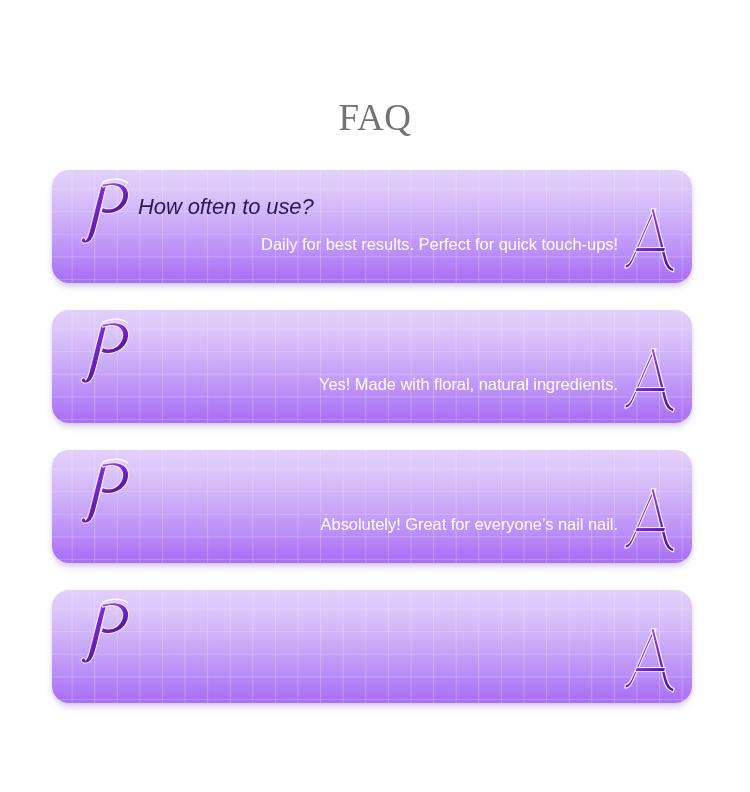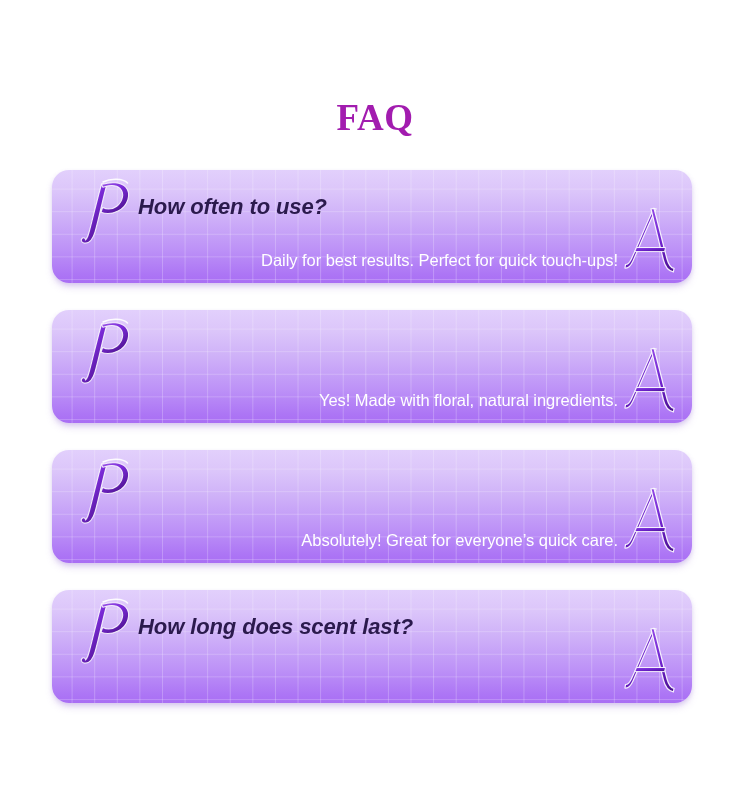--- a/index.html
+++ b/index.html
@@ -20,24 +20,24 @@
   }
 
   
   .faq-title {
     position: absolute;
     top: 96px;
     left: 0;
     width: 750px;
     text-align: center;
     font-family: "Liberation Serif", "DejaVu Serif", serif;
-    font-weight: bold;
+    font-weight: normal;
     font-size: 37px;
     letter-spacing: 0.5px;
-    color: #a21caf;
+    color: #737373;
     line-height: 44px;
   }
 
   
   .faq-list {
     position: absolute;
     top: 170px;
     left: 52px;
     width: 640px;
   }
@@ -97,21 +97,21 @@
   .a-mark svg { display: block; width: 66px; height: 72px; overflow: visible; }
 
   
   .question {
     position: absolute;
     left: 86px;
     top: 22px;
     max-width: 520px;
     font-family: "Liberation Sans", sans-serif;
     font-style: italic;
-    font-weight: 700;
+    font-weight: 400;
     font-size: 22px;
     line-height: 30px;
     color: #2b1a4d;
     letter-spacing: -0.1px;
     z-index: 2;
     text-align: right;
   }
 
   .answer {
     position: absolute;
@@ -119,21 +119,20 @@
     top: 62px;
     text-align: left;
     font-family: "Liberation Sans", sans-serif;
     font-weight: 400;
     font-size: 16.5px;
     line-height: 24px;
     color: #ffffff;
     letter-spacing: -0.05px;
     z-index: 2;
     white-space: nowrap;
-    margin-top: 16px;
   }
 </style>
 </head>
 <body>
 
 <div class="page">
 
   <div class="faq-title">FAQ</div>
 
   <div class="faq-list">
@@ -221,51 +220,50 @@
           <g>
             <path d="M34 8 C30 22 26 42 22 56 C20 63 16 68 11 67 C8.5 66.5 7.5 64 9 62.5 C10.5 61 12.5 62 12.5 63.8
                      C13.6 63 15 60.5 16.4 55 C20.6 39 25 20 28.8 7.5 Z" fill="url(#qg1)" stroke="#ffffff" stroke-width="1.1" stroke-opacity="0.85"></path>
             <path d="M28.5 8.5 C37 6 48 5.5 53 11.5 C58.5 18 55 30 45 35 C39 38 32.5 38 28 36.2
                      L29.6 31.6 C34 33.6 39.5 33.4 43.8 30.2 C50 25.6 51.6 16.8 47 12.4 C43 8.5 35.5 9 30 11.2 Z" fill="url(#qg1)" stroke="#ffffff" stroke-width="1.1" stroke-opacity="0.85"></path>
             <path d="M30 6 C38 2 50 2.5 54.5 7" fill="none" stroke="#ffffff" stroke-width="1.6" stroke-opacity="0.9" stroke-linecap="round"></path>
           </g>
         </svg>
       </div>
 
-      <div class="answer">Absolutely! Great for everyone’s quick care.</div>
-
-      <div class="a-mark">
-        <svg viewBox="0 0 66 72" xmlns="http://www.w3.org/2000/svg">
-          <g>
-            <path d="M38 6 C30 22 22 42 15 58 C13 62.5 10.5 65.5 7 65 L7.5 61.5 C10 61.8 11.8 59.6 13.6 55.6
-                     C20.5 40 28.4 21 35.6 5.5 Z" fill="url(#ag1)" stroke="#ffffff" stroke-width="1.2" stroke-opacity="0.9"></path>
-            <path d="M36 5.5 C40 20 45 41 49 56 C50.4 61 52.4 64.8 56 65.4 L55.4 68.8 C50 68 47 63.4 45.4 57
-                     C41.5 41.6 36.8 21 33 6 Z" fill="url(#ag1)" stroke="#ffffff" stroke-width="1.2" stroke-opacity="0.9"></path>
-            <path d="M18.5 44.5 L47.5 44.5 L46.6 48.6 L16.8 48.6 Z" fill="url(#ag1)" stroke="#ffffff" stroke-width="1" stroke-opacity="0.9"></path>
-          </g>
-        </svg>
-      </div>
-    </div>
-
-    <div class="faq-card">
-      <div class="grid-overlay"></div>
-
-      <div class="q-mark">
-        <svg viewBox="0 0 78 78" xmlns="http://www.w3.org/2000/svg">
-          <g>
-            <path d="M34 8 C30 22 26 42 22 56 C20 63 16 68 11 67 C8.5 66.5 7.5 64 9 62.5 C10.5 61 12.5 62 12.5 63.8
-                     C13.6 63 15 60.5 16.4 55 C20.6 39 25 20 28.8 7.5 Z" fill="url(#qg1)" stroke="#ffffff" stroke-width="1.1" stroke-opacity="0.85"></path>
-            <path d="M28.5 8.5 C37 6 48 5.5 53 11.5 C58.5 18 55 30 45 35 C39 38 32.5 38 28 36.2
-                     L29.6 31.6 C34 33.6 39.5 33.4 43.8 30.2 C50 25.6 51.6 16.8 47 12.4 C43 8.5 35.5 9 30 11.2 Z" fill="url(#qg1)" stroke="#ffffff" stroke-width="1.1" stroke-opacity="0.85"></path>
-            <path d="M30 6 C38 2 50 2.5 54.5 7" fill="none" stroke="#ffffff" stroke-width="1.6" stroke-opacity="0.9" stroke-linecap="round"></path>
-          </g>
-        </svg>
-      </div>
-
-      <div class="question">How long does scent last?</div>
+      <div class="answer">Absolutely! Great for everyone’s nail nail.</div>
+
+      <div class="a-mark">
+        <svg viewBox="0 0 66 72" xmlns="http://www.w3.org/2000/svg">
+          <g>
+            <path d="M38 6 C30 22 22 42 15 58 C13 62.5 10.5 65.5 7 65 L7.5 61.5 C10 61.8 11.8 59.6 13.6 55.6
+                     C20.5 40 28.4 21 35.6 5.5 Z" fill="url(#ag1)" stroke="#ffffff" stroke-width="1.2" stroke-opacity="0.9"></path>
+            <path d="M36 5.5 C40 20 45 41 49 56 C50.4 61 52.4 64.8 56 65.4 L55.4 68.8 C50 68 47 63.4 45.4 57
+                     C41.5 41.6 36.8 21 33 6 Z" fill="url(#ag1)" stroke="#ffffff" stroke-width="1.2" stroke-opacity="0.9"></path>
+            <path d="M18.5 44.5 L47.5 44.5 L46.6 48.6 L16.8 48.6 Z" fill="url(#ag1)" stroke="#ffffff" stroke-width="1" stroke-opacity="0.9"></path>
+          </g>
+        </svg>
+      </div>
+    </div>
+
+    <div class="faq-card">
+      <div class="grid-overlay"></div>
+
+      <div class="q-mark">
+        <svg viewBox="0 0 78 78" xmlns="http://www.w3.org/2000/svg">
+          <g>
+            <path d="M34 8 C30 22 26 42 22 56 C20 63 16 68 11 67 C8.5 66.5 7.5 64 9 62.5 C10.5 61 12.5 62 12.5 63.8
+                     C13.6 63 15 60.5 16.4 55 C20.6 39 25 20 28.8 7.5 Z" fill="url(#qg1)" stroke="#ffffff" stroke-width="1.1" stroke-opacity="0.85"></path>
+            <path d="M28.5 8.5 C37 6 48 5.5 53 11.5 C58.5 18 55 30 45 35 C39 38 32.5 38 28 36.2
+                     L29.6 31.6 C34 33.6 39.5 33.4 43.8 30.2 C50 25.6 51.6 16.8 47 12.4 C43 8.5 35.5 9 30 11.2 Z" fill="url(#qg1)" stroke="#ffffff" stroke-width="1.1" stroke-opacity="0.85"></path>
+            <path d="M30 6 C38 2 50 2.5 54.5 7" fill="none" stroke="#ffffff" stroke-width="1.6" stroke-opacity="0.9" stroke-linecap="round"></path>
+          </g>
+        </svg>
+      </div>
+
 
       <div class="a-mark">
         <svg viewBox="0 0 66 72" xmlns="http://www.w3.org/2000/svg">
           <g>
             <path d="M38 6 C30 22 22 42 15 58 C13 62.5 10.5 65.5 7 65 L7.5 61.5 C10 61.8 11.8 59.6 13.6 55.6
                      C20.5 40 28.4 21 35.6 5.5 Z" fill="url(#ag1)" stroke="#ffffff" stroke-width="1.2" stroke-opacity="0.9"></path>
             <path d="M36 5.5 C40 20 45 41 49 56 C50.4 61 52.4 64.8 56 65.4 L55.4 68.8 C50 68 47 63.4 45.4 57
                      C41.5 41.6 36.8 21 33 6 Z" fill="url(#ag1)" stroke="#ffffff" stroke-width="1.2" stroke-opacity="0.9"></path>
             <path d="M18.5 44.5 L47.5 44.5 L46.6 48.6 L16.8 48.6 Z" fill="url(#ag1)" stroke="#ffffff" stroke-width="1" stroke-opacity="0.9"></path>
           </g>

